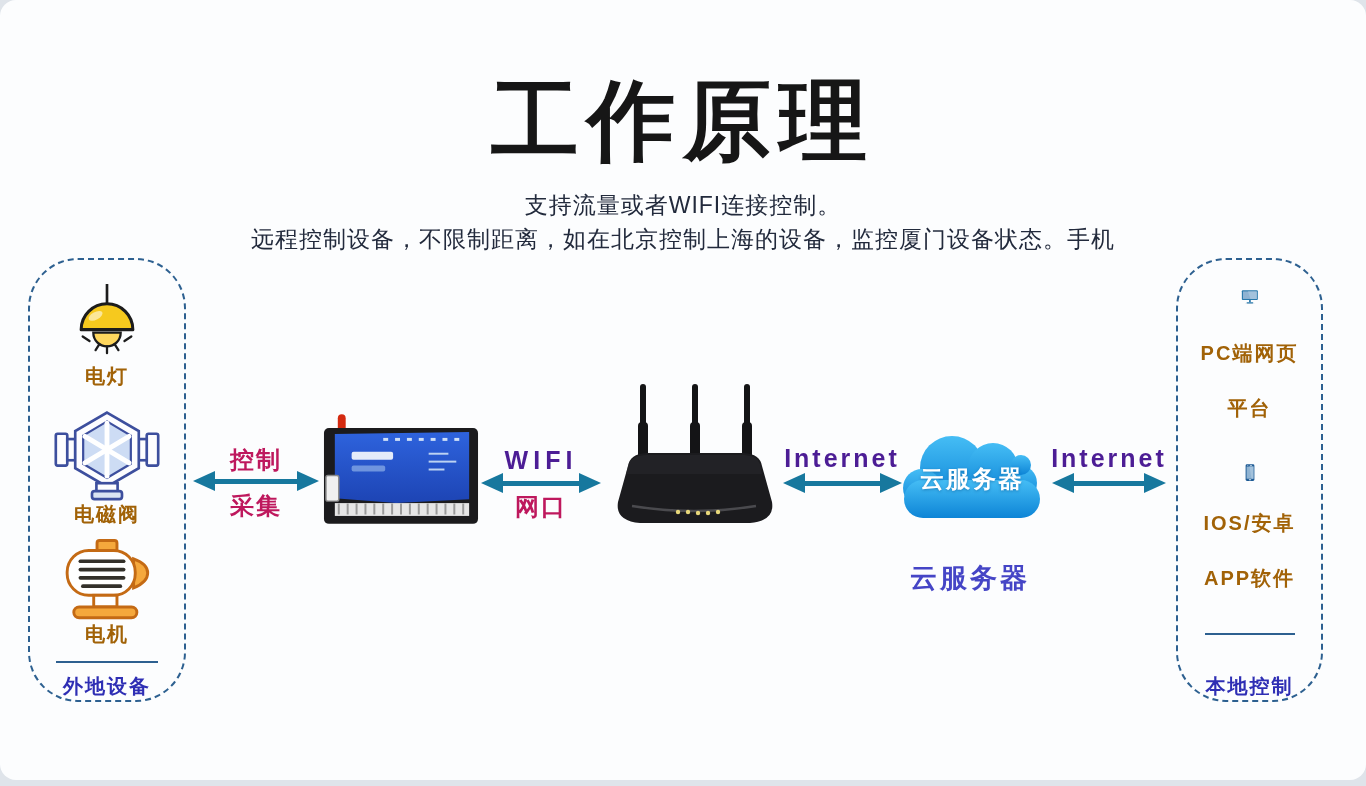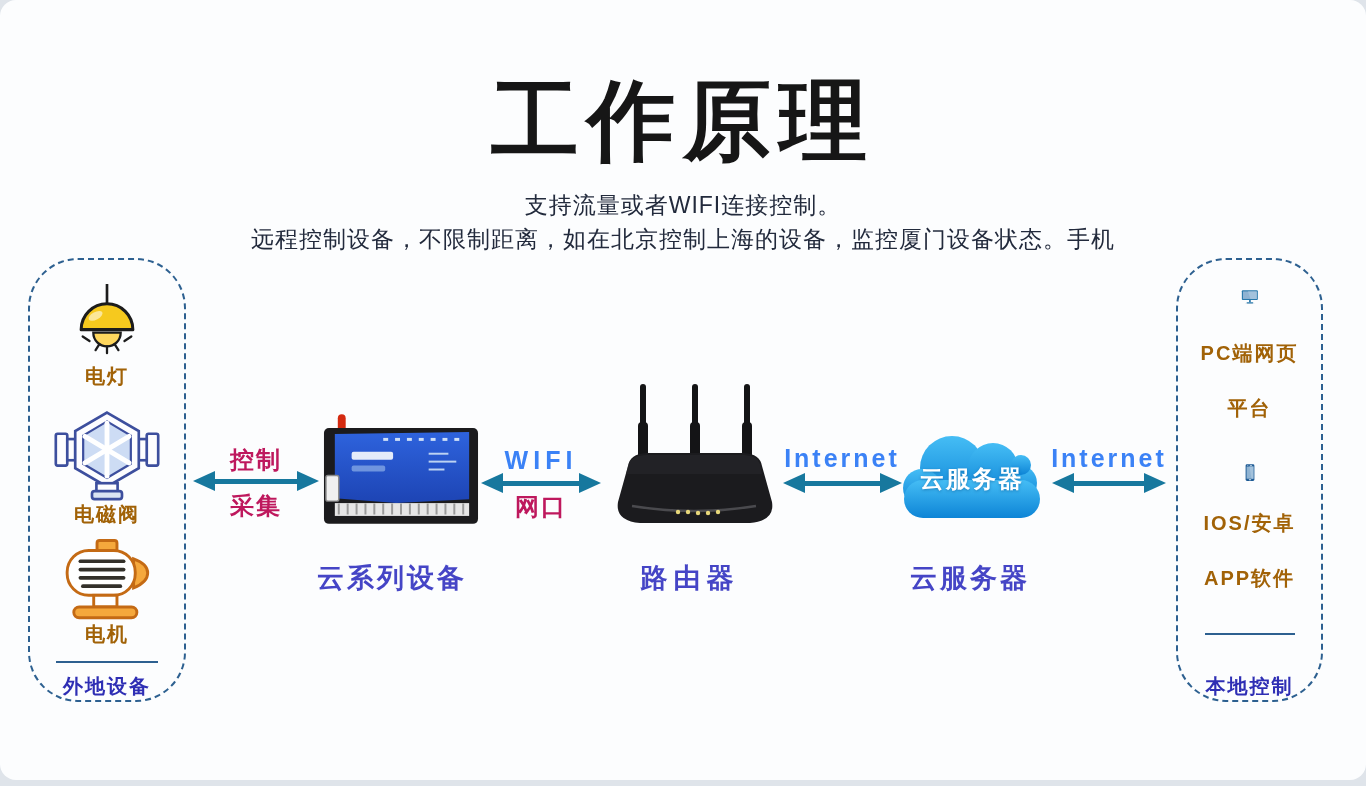--- a/index.html
+++ b/index.html
@@ -21,21 +21,21 @@
   .group-divider { width:102px; height:0; border-top:2px solid #2d6090; margin-top:13px; }
   .group-caption { margin-top:10px; font-size:20px; font-weight:bold; color:#2e2eb4; letter-spacing:2px; }
 
   
   .link-bar { position:absolute; height:5px; background:#17789e; }
   .link-bar::before { content:''; position:absolute; left:-21px; top:-8px;
       border-top:10px solid transparent; border-bottom:10px solid transparent; border-right:22px solid #17789e; }
   .link-bar::after  { content:''; position:absolute; right:-21px; top:-8px;
       border-top:10px solid transparent; border-bottom:10px solid transparent; border-left:22px solid #17789e; }
   .link-label { position:absolute; text-align:center; font-weight:bold; color:#be185d; font-size:24px; letter-spacing:2px; }
-  .link-label.en { color:#3b82f6; font-size:25px; letter-spacing:3px; }
+  .link-label.en { color:#4c1d95; font-size:25px; letter-spacing:3px; }
 
   .node-label { position:absolute; text-align:center; font-size:27px; font-weight:bold; color:#4545c6; letter-spacing:3px; }
 
   .abs { position:absolute; }
   .cloud-badge { position:absolute; left:906px; top:463px; width:132px; text-align:center;
                  color:#ffffff; font-size:24px; font-weight:bold; letter-spacing:2px;
                  text-shadow:0 1px 3px rgba(0,70,130,.45); }
 </style>
 </head>
 <body>
@@ -134,21 +134,20 @@
     <rect x="30" y="52" width="34" height="6" rx="2" fill="#8fb0e8" opacity="0.7"></rect>
     <g stroke="#bcd2f2" stroke-width="2">
         <line x1="108" y1="40" x2="128" y2="40"></line>
         <line x1="108" y1="48" x2="136" y2="48"></line>
         <line x1="108" y1="56" x2="124" y2="56"></line>
       </g>
     <rect x="13" y="90" width="136" height="13" fill="#e6e6e6"></rect>
     <line x1="16" y1="96" x2="148" y2="96" stroke="#9a9a9a" stroke-width="11" stroke-dasharray="2 7"></line>
     <rect x="4" y="62" width="13" height="26" rx="2" fill="#f0f0f0" stroke="#8a8a8a" stroke-width="1.5"></rect>
   </svg>
-  <div class="node-label" style="left:292px; top:560px; width:200px;">云系列设备</div>
 
   <div class="link-bar" style="left:502px; top:481px; width:78px;"></div>
   <div class="link-label en" style="left:491px; top:446px; width:100px; letter-spacing:5px;">WIFI</div>
   <div class="link-label" style="left:491px; top:491px; width:100px;text-align:center;">网口</div>
 
   <svg class="abs" style="left:598px; top:382px;" width="192" height="160" viewBox="0 0 192 160">
     <g fill="#141416">
       <rect x="42" y="2" width="6" height="76" rx="3"></rect>
       <rect x="94" y="2" width="6" height="76" rx="3"></rect>
       <rect x="146" y="2" width="6" height="76" rx="3"></rect>
@@ -160,21 +159,20 @@
     <path d="M30 84 Q32 74 48 73 L146 73 Q160 74 162 82 L164 92 L28 92 Z" fill="#28282b" opacity="0.6"></path>
     <path d="M34 124 Q96 134 158 124" stroke="#4a4a4e" stroke-width="2.5" fill="none"></path>
     <g fill="#e8d87a">
       <circle cx="80" cy="130" r="2.2"></circle>
         <circle cx="90" cy="130" r="2.2"></circle>
         <circle cx="100" cy="131" r="2.2"></circle>
       <circle cx="110" cy="131" r="2.2"></circle>
         <circle cx="120" cy="130" r="2.2"></circle>
     </g>
   </svg>
-  <div class="node-label" style="left:590px; top:560px; width:200px; letter-spacing:6px;">路由器</div>
 
   <div class="link-bar" style="left:804px; top:481px; width:77px;"></div>
   <div class="link-label en" style="left:772px; top:444px; width:140px;">Internet</div>
 
   <svg class="abs" style="left:896px; top:428px;" width="152" height="96" viewBox="0 0 152 96">
     <defs>
       <linearGradient id="cloudGrad" x1="0" y1="0" x2="0" y2="1">
         <stop offset="0" stop-color="#45bdf5"></stop>
           <stop offset="1" stop-color="#0d84d6"></stop>
       </linearGradient>

